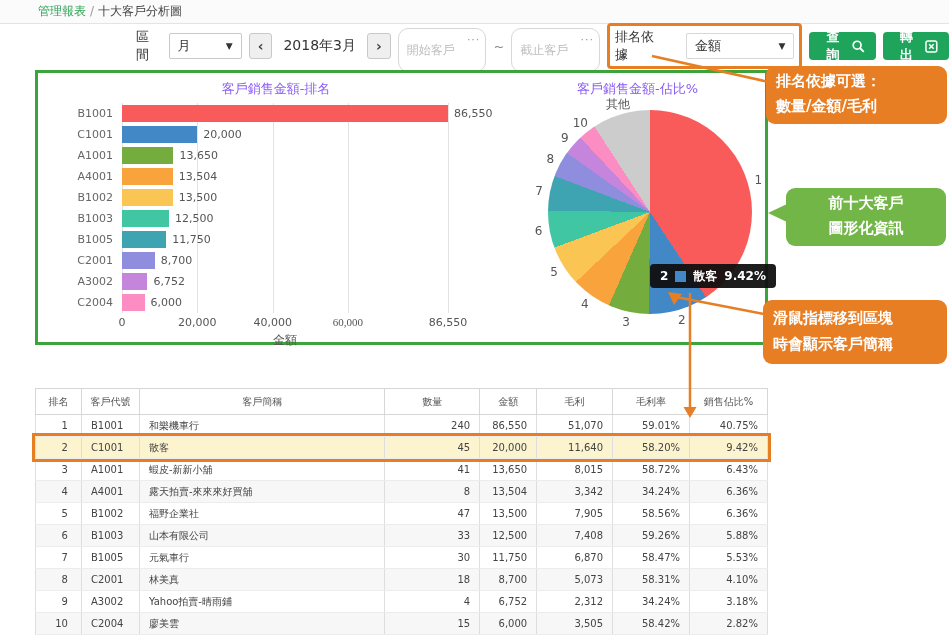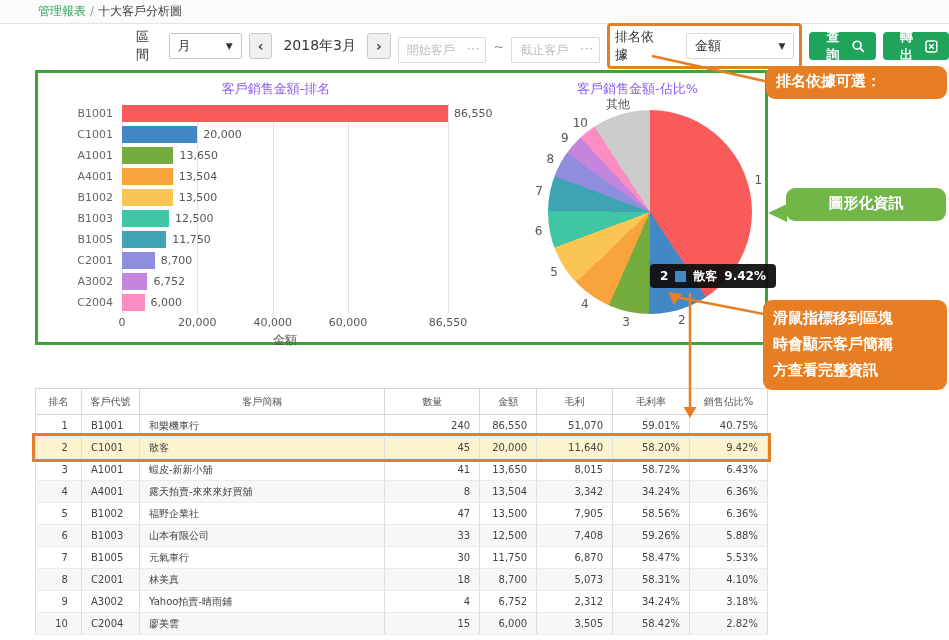--- a/index.html
+++ b/index.html
@@ -17,21 +17,21 @@
   .toolbar { position:absolute; left:136px; top:31px; height:30px; display:flex; align-items:center; gap:7px; }
   .tb-label { font-size:13px; color:#333; }
   .select-box { height:26px; background:#fff; border:1px solid #c9c9c9; border-radius:2px;
     display:flex; align-items:center; justify-content:space-between; padding:0 8px; font-size:13px; color:#333; cursor:pointer; }
   .select-box .caret { font-size:9px; color:#333; margin-left:8px; }
   .sel-interval { width:74px; }
   .sel-rank { width:110px; border-color:#d8d8d8; }
   .nav-btn { width:24px; height:26px; background:#efefef; border:1px solid #c9c9c9; border-radius:3px;
     font-size:14px; font-weight:bold; color:#444; display:flex; align-items:center; justify-content:center; cursor:pointer; }
   .period { font-size:14px; color:#333; padding:0 4px; white-space:nowrap; }
-  .input-wrap { position:relative; width:90px; height:26px; border:1px solid #d8d8d8; border-radius:1px; background:#fff;margin-top:8px; }
+  .input-wrap { position:relative; width:90px; height:44px; border:1px solid #d8d8d8; border-radius:10px; background:#fff;margin-top:8px; }
   .input-wrap input { width:100%; height:100%; border:none; outline:none; padding:0 20px 0 8px; font-size:12px; color:#333; background:transparent; }
   .input-wrap input::placeholder { color:#bdbdbd; }
   .dots { position:absolute; right:5px; top:4px; font-size:11px; color:#999; letter-spacing:1px; }
   .tilde { color:#888; font-size:13px; }
   .rank-box { display:flex; align-items:center; gap:20px; border:3px solid #e87e23; border-radius:4px; padding:2px 5px; background:#fff; }
   .btn-green { height:28px; background:#1fa45c; border:none; border-radius:4px; color:#fff; font-size:13px;
     font-weight:bold; display:flex; align-items:center; gap:6px; padding:0 11px; cursor:pointer; font-family:inherit; }
 
   
   .chart-box { position:absolute; left:35px; top:70px; width:733px; height:275px; border:3px solid #3da43d;
@@ -216,21 +216,21 @@
                 <div class="bar" style="width: 6.93241%; background: rgb(251, 141, 194);"></div>
                 <span class="bar-val">6,000</span>
               </div>
             </div>
           </div>
       </div>
       <div class="ticks" id="bar-ticks">
           <span class="tick" style="left: 0%;">0</span>
           <span class="tick" style="left: 23.108%;">20,000</span>
           <span class="tick" style="left: 46.2161%;">40,000</span>
-          <span class="tick" style="left: 69.3241%;">60,000</span>
+          <span class="tick" style="left: 69.3241%; font-family: Liberation Serif, serif;">60,000</span>
           <span class="tick" style="left: 100%;">86,550</span>
         </div>
       <div class="axis-label">金額</div>
     </div>
     <div class="pie-panel">
       <div class="chart-title">客戶銷售金額-佔比%</div>
       <div class="pie-wrap" id="pie-wrap">
         <div class="pie-circle" id="pie-circle" style="background: conic-gradient(rgb(249, 90, 90) 0%, rgb(249, 90, 90) 40.75%, rgb(66, 135, 198) 40.75%, rgb(66, 135, 198) 50.17%, rgb(116, 172, 62) 50.17%, rgb(116, 172, 62) 56.6%, rgb(249, 163, 61) 56.6%, rgb(249, 163, 61) 62.96%, rgb(251, 197, 83) 62.96%, rgb(251, 197, 83) 69.32%, rgb(65, 198, 164) 69.32%, rgb(65, 198, 164) 75.2%, rgb(63, 164, 178) 75.2%, rgb(63, 164, 178) 80.73%, rgb(143, 141, 222) 80.73%, rgb(143, 141, 222) 84.83%, rgb(198, 133, 220) 84.83%, rgb(198, 133, 220) 88.01%, rgb(251, 141, 194) 88.01%, rgb(251, 141, 194) 90.83%, rgb(204, 204, 204) 90.83%, rgb(204, 204, 204) 100%);"></div>
       <span class="pie-label" style="left: 248.262px; top: 79.6227px;">1</span>
           <span class="pie-label" style="left: 171.799px; top: 220.434px;">2</span>
@@ -386,24 +386,25 @@
   <svg class="overlay-svg" viewBox="0 0 949 640">
     <line x1="652" y1="56" x2="778" y2="84" stroke="#e87e23" stroke-width="2.5"></line>
     <line x1="690" y1="293" x2="690" y2="409" stroke="#e87e23" stroke-width="2.5"></line>
     <polygon points="683.5,407 696.5,407 690,418" fill="#e87e23"></polygon>
     <line x1="764" y1="314" x2="676" y2="297" stroke="#e87e23" stroke-width="2.5"></line>
     <polygon points="668,292 682,294 674,305" fill="#e87e23"></polygon>
   </svg>
 
   <div class="callout co-orange co-rank">
     <div>排名依據可選：</div>
+    <div>數量/金額/毛利</div>
   </div>
   <div class="co-top10-arrow"></div>
   <div class="callout co-green co-top10">
+    <div>前十大客戶</div>
     <div>圖形化資訊</div>
   </div>
   <div class="callout co-orange co-hover">
     <div>滑鼠指標移到區塊</div>
     <div>時會顯示客戶簡稱</div>
-    <div>方查看完整資訊</div>
   </div>
 
 </div>
 
 </body></html>

